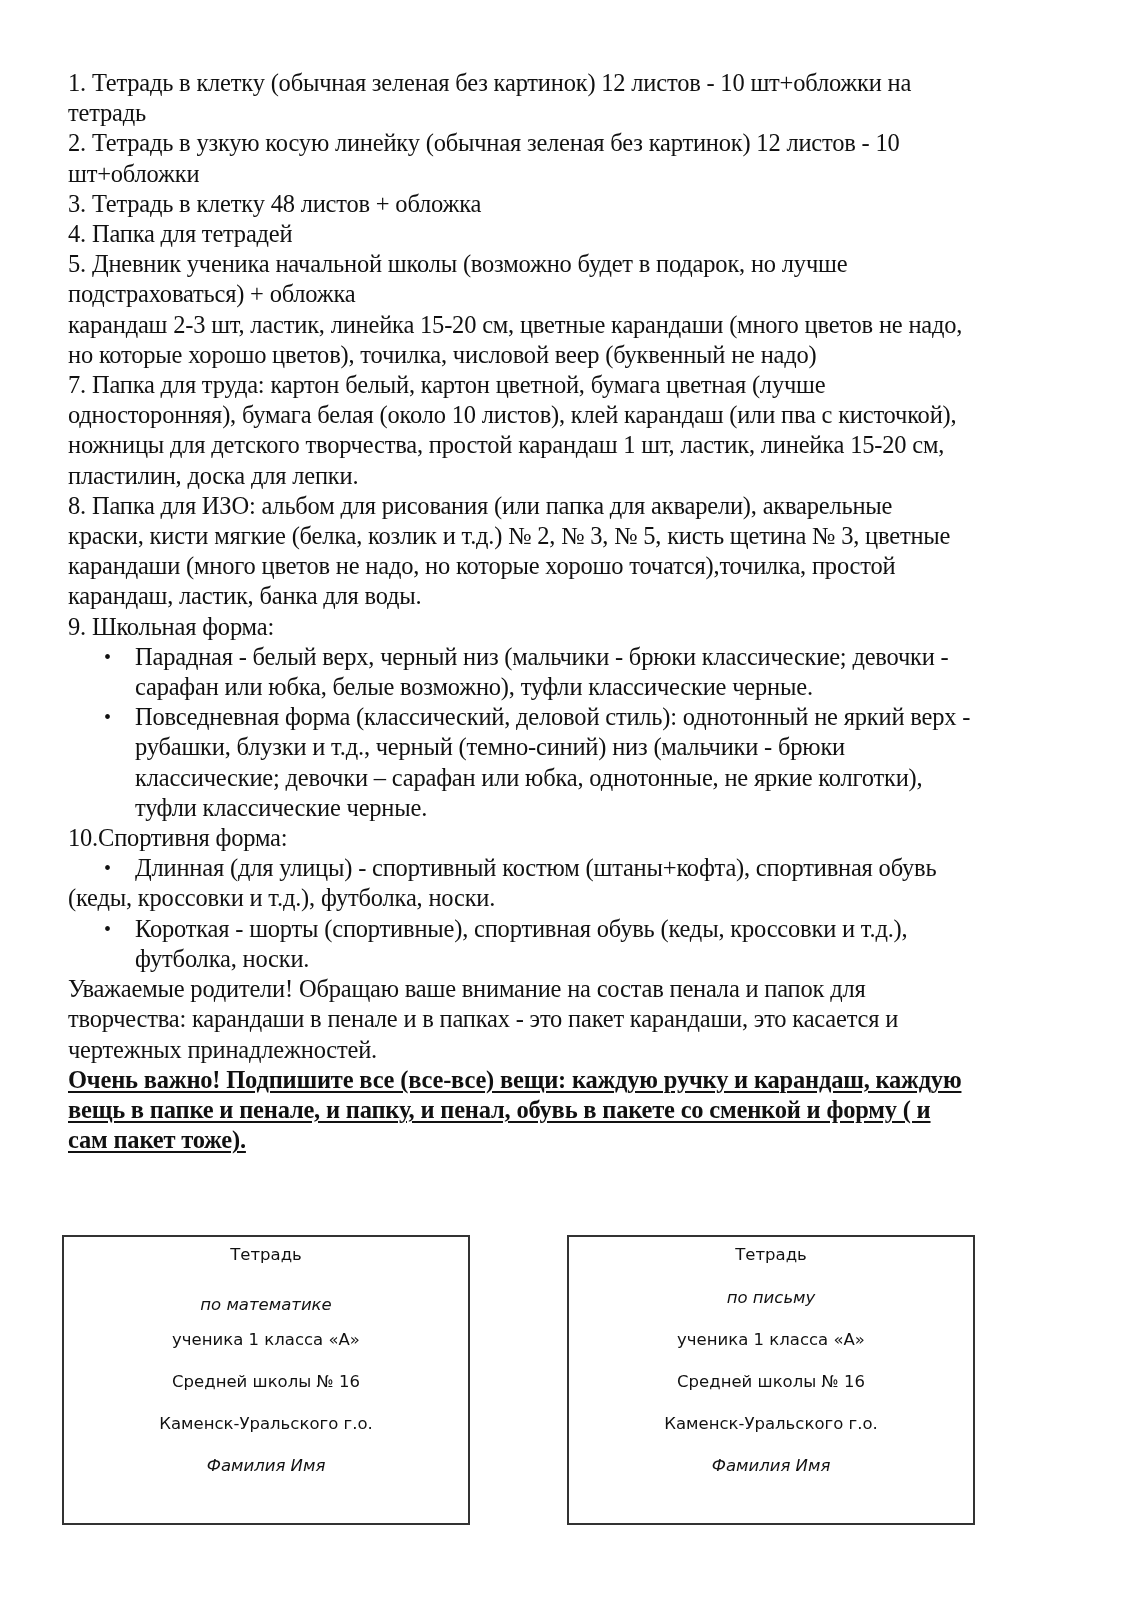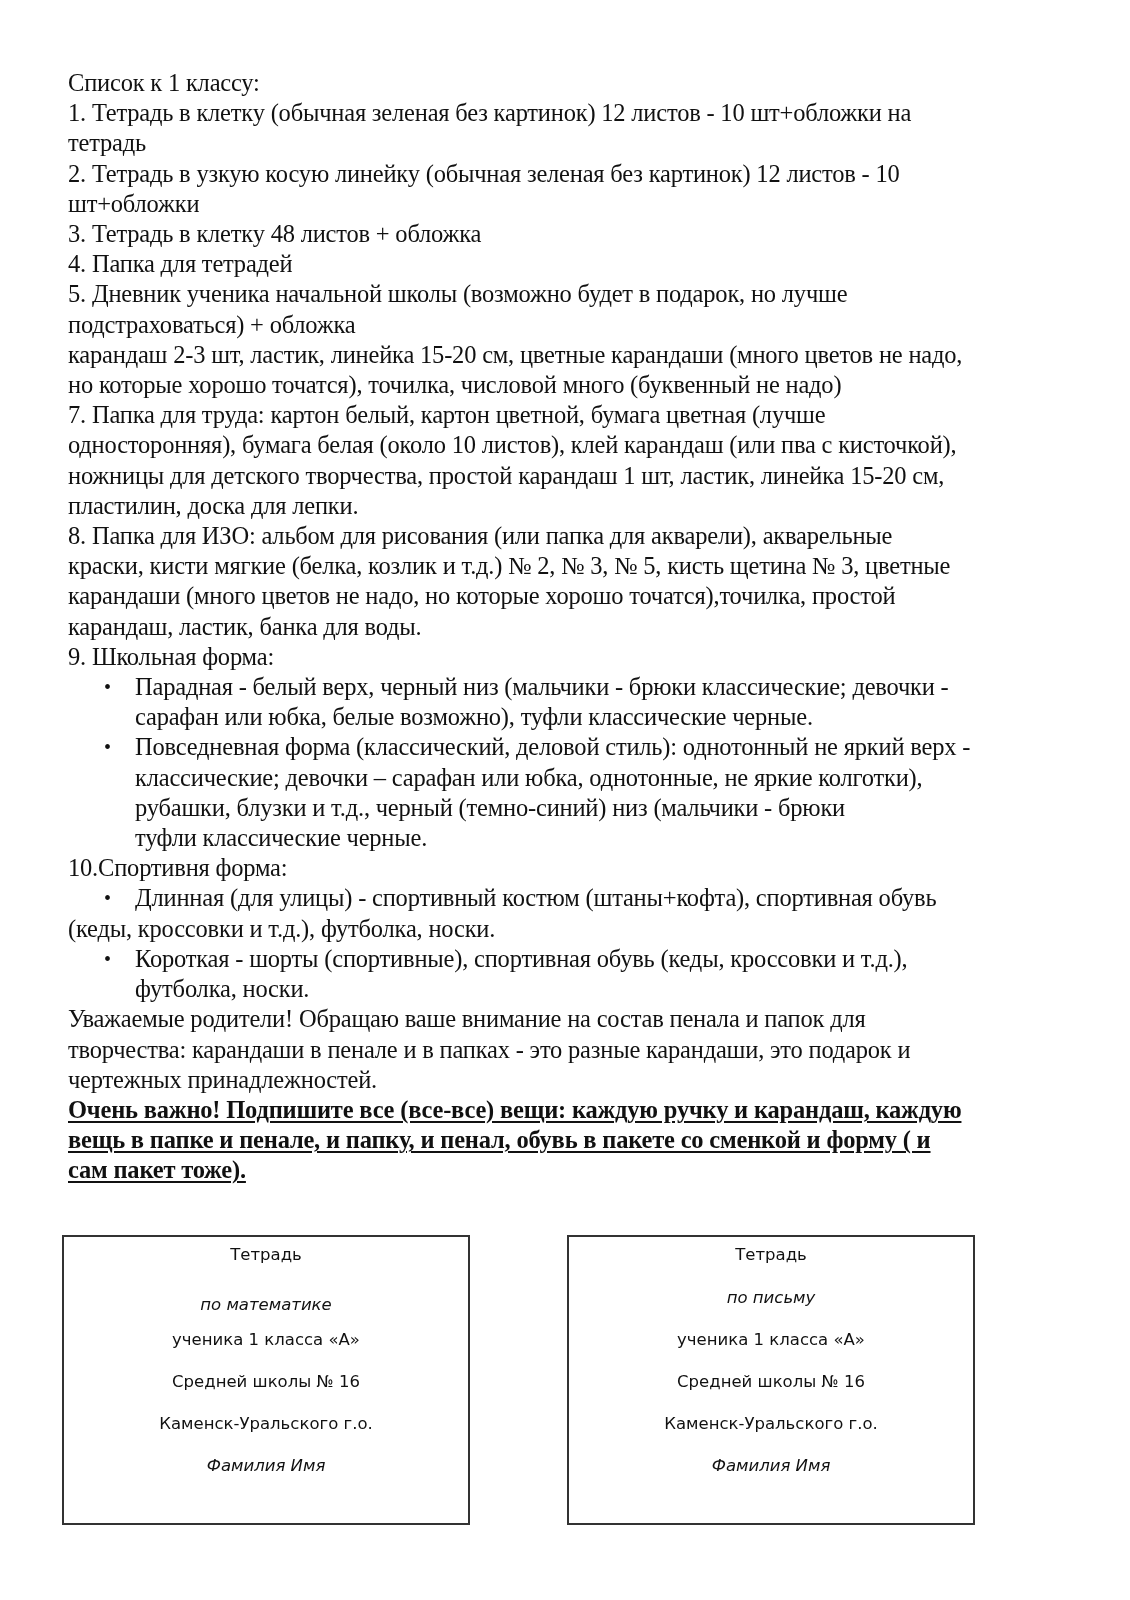--- a/index.html
+++ b/index.html
@@ -31,21 +31,20 @@
   }
   .card.left { left: 0; }
   .card.right { left: 505px; }
   .card .cl { position: absolute; left: 0; right: 0; }
   .card .it { font-style: italic; }
 </style>
 </head>
 <body>
 
 <div class="page">
-  <span class="line">Список к 1 классу:</span>
 
   <div>
     <span class="line">1. Тетрадь в клетку (обычная зеленая без картинок) 12 листов - 10 шт+обложки на</span>
     <span class="line">тетрадь</span>
   </div>
   <div>
     <span class="line">2. Тетрадь в узкую косую линейку (обычная зеленая без картинок) 12 листов - 10</span>
     <span class="line">шт+обложки</span>
   </div>
   <div>
@@ -53,21 +52,21 @@
   </div>
   <div>
     <span class="line">4. Папка для тетрадей</span>
   </div>
   <div>
     <span class="line">5. Дневник ученика начальной школы (возможно будет в подарок, но лучше</span>
     <span class="line">подстраховаться) + обложка</span>
   </div>
   <div>
     <span class="line">карандаш 2-3 шт, ластик, линейка 15-20 см, цветные карандаши (много цветов не надо,</span>
-    <span class="line">но которые хорошо точатся), точилка, числовой много (буквенный не надо)</span>
+    <span class="line">но которые хорошо цветов), точилка, числовой веер (буквенный не надо)</span>
   </div>
   <div>
     <span class="line">7. Папка для труда: картон белый, картон цветной, бумага цветная (лучше</span>
     <span class="line">односторонняя), бумага белая (около 10 листов), клей карандаш (или пва с кисточкой),</span>
     <span class="line">ножницы для детского творчества, простой карандаш 1 шт, ластик, линейка 15-20 см,</span>
     <span class="line">пластилин, доска для лепки.</span>
   </div>
   <div>
     <span class="line">8. Папка для ИЗО: альбом для рисования (или папка для акварели), акварельные</span>
     <span class="line">краски, кисти мягкие (белка, козлик и т.д.) № 2, № 3, № 5, кисть щетина № 3, цветные</span>
@@ -78,43 +77,43 @@
   <div>
     <span class="line">9. Школьная форма:</span>
     <div class="bullet-item">
       <span class="dot">•</span>
       <span class="line">Парадная - белый верх, черный низ (мальчики - брюки классические; девочки -</span>
       <span class="line">сарафан или юбка, белые возможно), туфли классические черные.</span>
     </div>
     <div class="bullet-item">
       <span class="dot">•</span>
       <span class="line">Повседневная форма (классический, деловой стиль): однотонный не яркий верх -</span>
+      <span class="line">рубашки, блузки и т.д., черный (темно-синий) низ (мальчики - брюки</span>
       <span class="line">классические; девочки – сарафан или юбка, однотонные, не яркие колготки),</span>
-      <span class="line">рубашки, блузки и т.д., черный (темно-синий) низ (мальчики - брюки</span>
       <span class="line">туфли классические черные.</span>
     </div>
   </div>
 
   <div>
     <span class="line">10.Спортивня форма:</span>
     <div class="bullet-hang flush-second">
       <span class="dot">•</span>
       <span class="line">Длинная (для улицы) - спортивный костюм (штаны+кофта), спортивная обувь</span>
       <span class="line" style="text-indent:0">(кеды, кроссовки и т.д.), футболка, носки.</span>
     </div>
     <div class="bullet-item">
       <span class="dot">•</span>
       <span class="line">Короткая - шорты (спортивные), спортивная обувь (кеды, кроссовки и т.д.),</span>
       <span class="line">футболка, носки.</span>
     </div>
   </div>
 
   <div>
     <span class="line">Уважаемые родители! Обращаю ваше внимание на состав пенала и папок для</span>
-    <span class="line">творчества: карандаши в пенале и в папках - это разные карандаши, это подарок и</span>
+    <span class="line">творчества: карандаши в пенале и в папках - это пакет карандаши, это касается и</span>
     <span class="line">чертежных принадлежностей.</span>
   </div>
 
   <div class="important">
     <span class="line">Очень важно! Подпишите все (все-все) вещи: каждую ручку и карандаш, каждую</span>
     <span class="line">вещь в папке и пенале, и папку, и пенал, обувь в пакете со сменкой и форму ( и</span>
     <span class="line">сам пакет тоже).</span>
   </div>
 </div>
 

